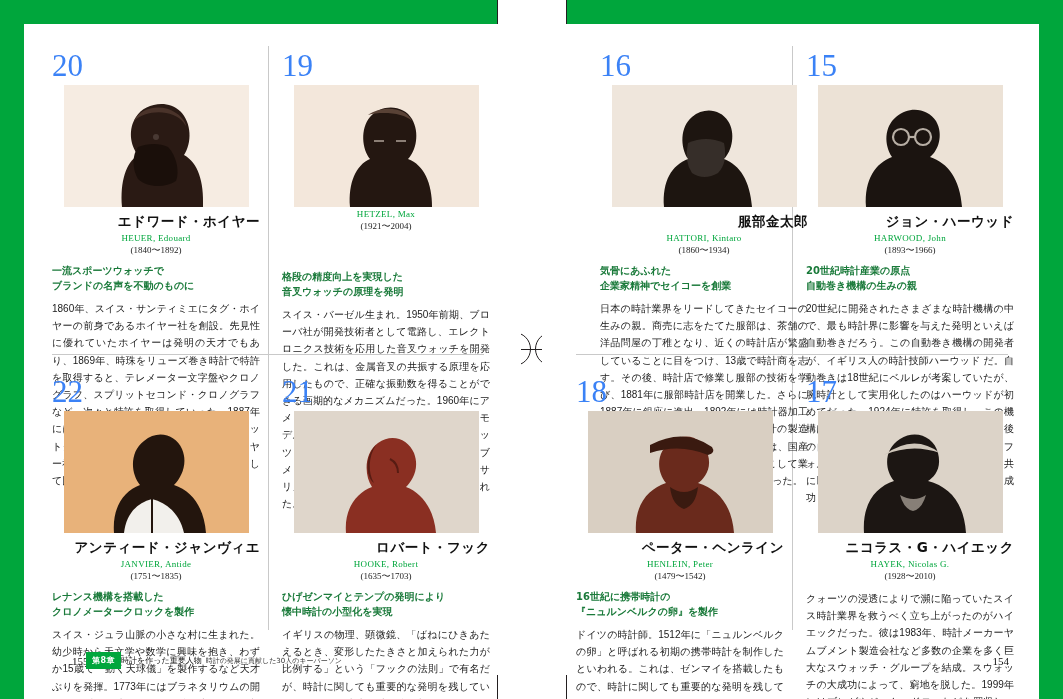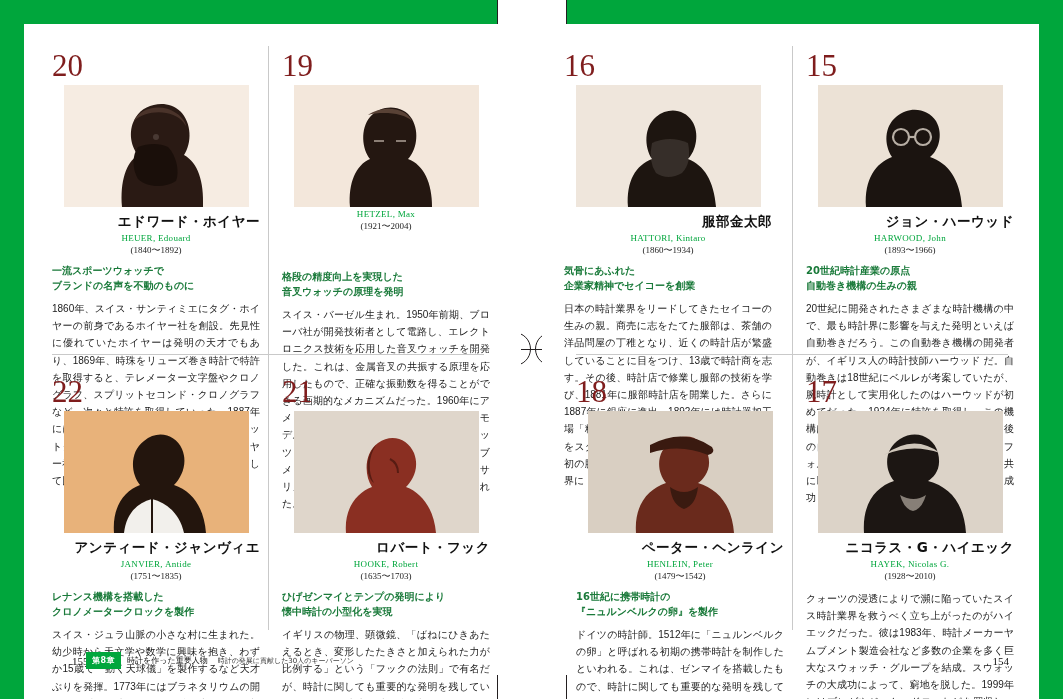--- a/index.html
+++ b/index.html
@@ -58,21 +58,21 @@
   }
 
   
   .entry {
     position:absolute;
     width:208px;
   }
   .entry .num {
     font-family:"Liberation Serif", serif;
     font-size:31px;
-    color:#7f1d1d;
+    color:#3b82f6;
     line-height:1;
     margin-bottom:4px;
   }
   .portrait {
     width:185px; height:122px;
     margin:0 auto;
     position:relative;
     overflow:hidden;
   }
   .portrait svg { display:block; }
@@ -133,21 +133,21 @@
     bottom:8px;
     font-family:"Liberation Serif", serif;
     font-size:11px;
     color:#111;
   }
   .folio-left { left:48px; }
   .folio-right { right:30px; }
   .chapter-tag {
     position:absolute;
     bottom:6px; left:62px;
-    display:flex; align-items:center; gap:6px;
+    display:flex; align-items:center; 
   }
   .chapter-box {
     background:#00a63c; color:#fff;
     font-family:"DejaVu Sans", sans-serif;
     font-size:8px; font-weight:bold;
     padding:3px 6px;
     letter-spacing:0.5px;
   }
   .chapter-text {
     font-family:"DejaVu Sans", sans-serif;
@@ -218,21 +218,21 @@
         <path d="M80 56 h10 M102 56 h10" stroke="#f3e7db" stroke-width="2" opacity="0.5"></path>
       </svg>
     </div>
     <div class="name-en">HETZEL, Max</div>
     <div class="years">(1921〜2004)</div>
     <div class="headline" style="white-space: pre-line; margin-top: 37px;">格段の精度向上を実現した
 音叉ウォッチの原理を発明</div>
     <div class="body">スイス・バーゼル生まれ。1950年前期、ブローバ社が開発技術者として電路し、エレクトロニクス技術を応用した音叉ウォッチを開発した。これは、金属音叉の共振する原理を応用したもので、正確な振動数を得ることができる画期的なメカニズムだった。1960年にアメリカのブローバ社が「アキュトロン」のモデル名で商品化し発売を開始。その後、ヘッツェルはスイスのエボーシュ社で音叉ムーブメント を開発。このムーブメントは「モサリ」の名でスイスの時計メーカーに供給された。</div>
   </div>
 
-  <div class="entry" style="left:540px; top:26px;">
+  <div class="entry" style="left:576px; top:26px;">
     <div class="num">16</div>
     <div class="portrait">
       <svg width="185" height="122" viewBox="0 0 185 122">
         <rect width="185" height="122" fill="#efe6dc"></rect>
         <g fill="#1d1510">
           <path d="M52 122 C50 96 60 80 76 74 C68 62 68 42 80 32 C92 22 108 24 116 36 C124 48 120 66 112 74 C128 80 138 96 140 122 Z"></path>
         </g>
         <path d="M76 58 q18 -8 36 0 q4 20 -6 30 q-14 8 -26 0 q-8 -12 -4 -30 Z" fill="#efe6dc" opacity="0.12"></path>
       </svg>
     </div>

